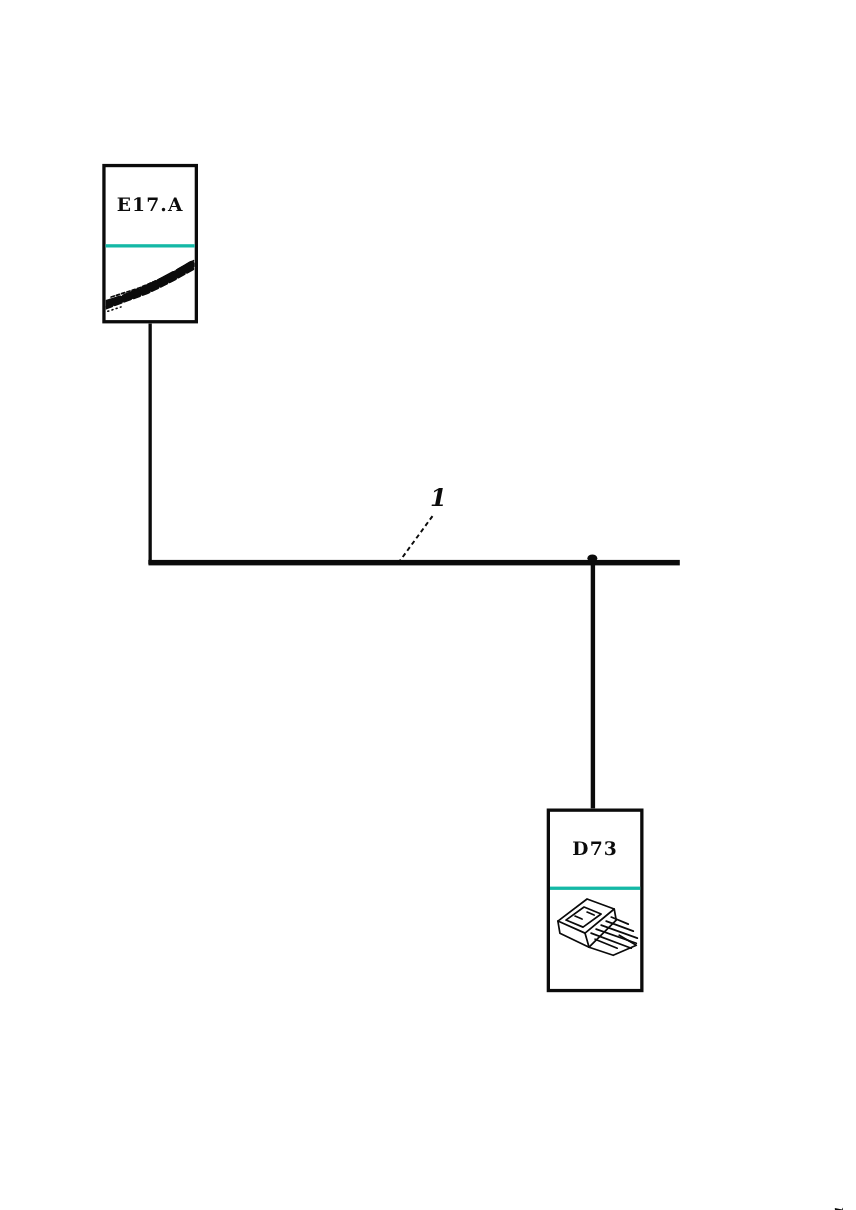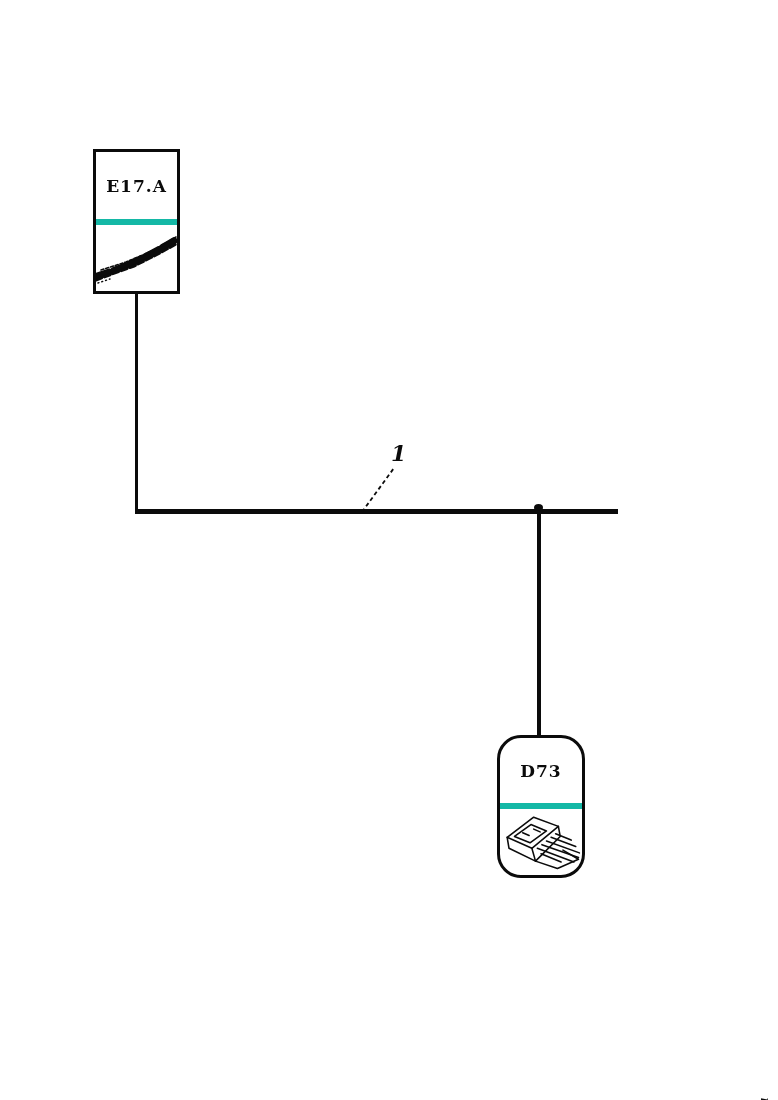--- a/index.html
+++ b/index.html
@@ -20,21 +20,21 @@
   .cbox {
     position: absolute;
     border: 3px solid #0b0b0b;
     box-sizing: border-box;
     background: #ffffff;
   }
   .label-cell {
     display: flex;
     align-items: center;
     justify-content: center;
-    border-bottom: 6px solid #14b8a6;
+    border-bottom: 3px solid #14b8a6;
     box-sizing: border-box;
   }
   .comp-label {
     font-family: "DejaVu Serif", serif;
     font-weight: bold;
     font-size: 17px;
     letter-spacing: 1px;
   }
   .sketch-cell {
     position: relative;
@@ -107,21 +107,21 @@
           <path d="M1,51 C 22,45 50,33 79,15" stroke-width="7" stroke-dasharray="13 5"></path>
           <path d="M0,55 L16,49 L38,41 L60,30 L80,19" stroke-width="3" stroke-dasharray="6 3"></path>
           <path d="M5,45 L30,37 L56,26 L80,12" stroke-width="1.6" stroke-dasharray="3 2"></path>
           <path d="M2,58 L14,54" stroke-width="1.4" stroke-dasharray="1 3"></path>
           <path d="M46,32 L58,27" stroke-width="1.4" stroke-dasharray="1 3"></path>
         </g>
       </svg>
     </div>
   </div>
 
-  <div class="cbox" style="left:497px; top:735px; width:88px; height:143px;border-radius:24px;">
+  <div class="cbox" style="left:497px; top:735px; width:88px; height:167px;">
     <div class="label-cell" style="height:71px;">
       <span class="comp-label">D73</span>
     </div>
     <div class="sketch-cell" style="height:64px;">
       <svg width="82" height="64" viewBox="0 0 88 70">
         <g stroke="#0b0b0b" fill="none" stroke-width="1.7" stroke-linejoin="round" stroke-linecap="round">
 
           <path d="M7,31 L36,9 L63,19 L34,43 Z"></path>
 
           <path d="M15,30 L33,17 L50,24 L32,37 Z"></path>

